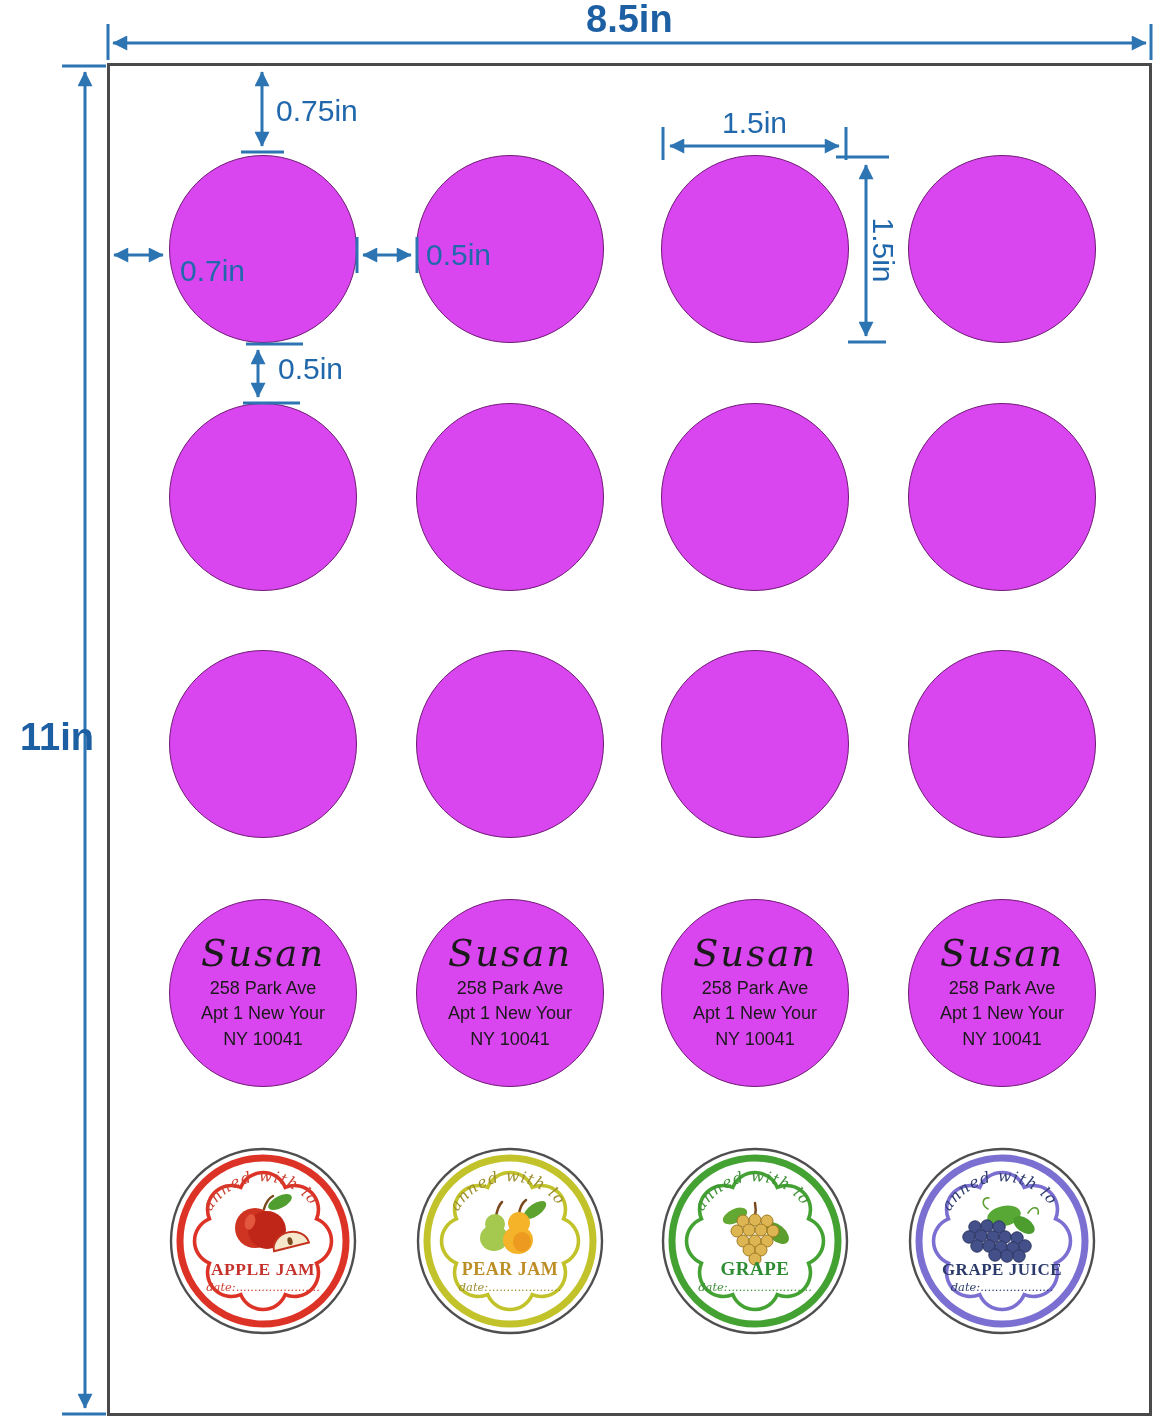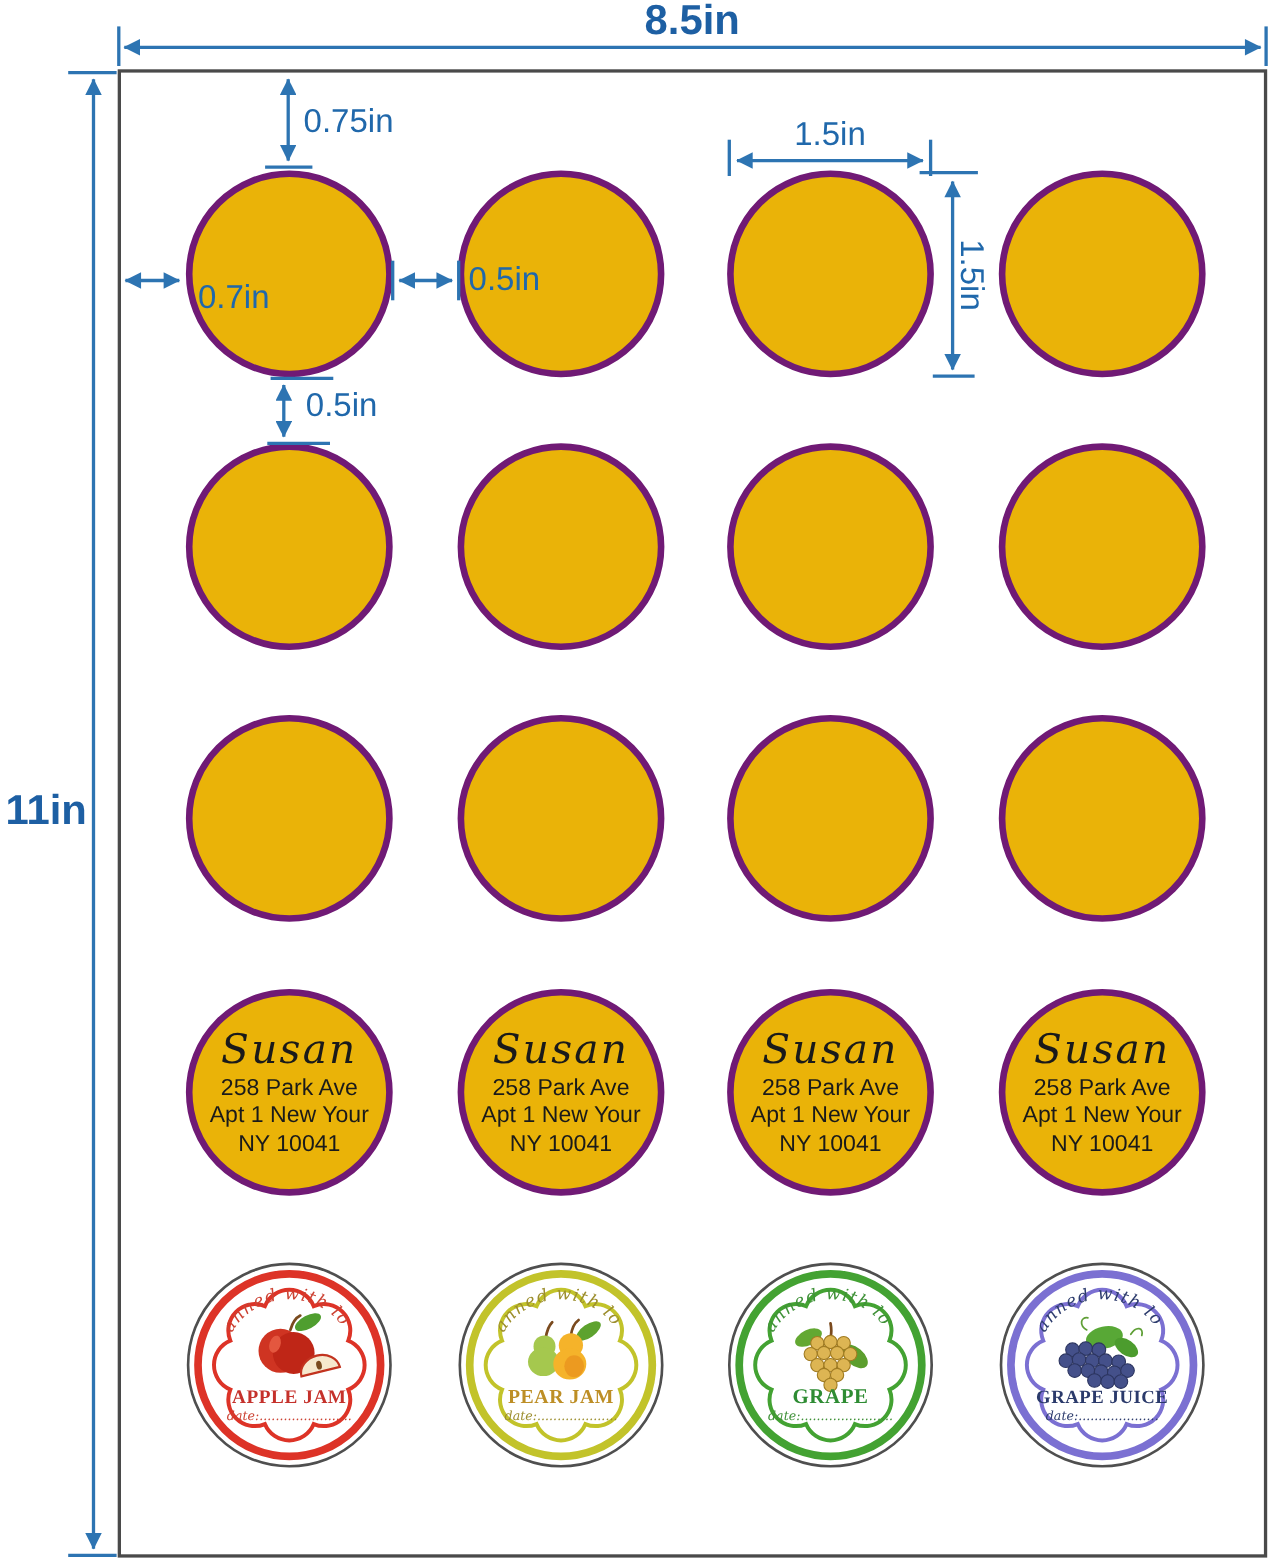--- a/index.html
+++ b/index.html
@@ -4,27 +4,27 @@
 <style>
   html,body{margin:0;padding:0;background:#ffffff;}
   .canvas{position:relative;width:1158px;height:1422px;background:#fff;overflow:hidden;
           font-family:"Liberation Sans",sans-serif;}
   .page{position:absolute;left:107px;top:63px;width:1045px;height:1353px;
         border:3px solid #4a4a4a;box-sizing:border-box;background:#fff;}
   
   .cell{position:absolute;width:188px;height:188px;}
   .c1{left:169px}.c2{left:416px}.c3{left:661px}.c4{left:908px}
   .r1{top:155px}.r2{top:403px}.r3{top:650px}.r4{top:899px}.r5{top:1147px}
-  .die-circle{border:6px solid #701a75;border-radius:50%;box-sizing:border-box;background:#eab308;}
+  .die-circle{border:1px solid #701a75;border-radius:50%;box-sizing:border-box;background:#d946ef;}
   
   .addr{display:flex;flex-direction:column;align-items:center;justify-content:center;
         text-align:center;color:#1a1a1a;}
   .addr-name{font-family:"DejaVu Serif",serif;font-style:italic;font-size:37px;
              line-height:40px;letter-spacing:2px;margin-bottom:2px;}
-  .addr-line{font-size:21px;line-height:25.5px;}
+  .addr-line{font-size:18px;line-height:25.5px;}
   
   .product svg{display:block}
   .die-ring{fill:#fff;stroke:#4f4f4f;stroke-width:2.4;}
   .ring{fill:none;stroke:var(--ring);stroke-width:7;}
   .scallop{fill:#fff;stroke:var(--ring);stroke-width:3.6;}
   .tagline{font-family:"DejaVu Serif",serif;font-style:italic;font-size:15.5px;
            letter-spacing:1px;fill:var(--script);}
   .title{font-family:"Liberation Serif",serif;font-weight:bold;text-anchor:middle;
          fill:var(--title);letter-spacing:.5px;}
   .p0 .title{font-size:17.5px}.p1 .title{font-size:18px}.p2 .title{font-size:19px}.p3 .title{font-size:17px}
@@ -227,21 +227,21 @@
     <line x1="670" y1="146" x2="839" y2="146" marker-start="url(#ah)" marker-end="url(#ah)"></line>
     <line x1="663" y1="127" x2="663" y2="160"></line>
     <line x1="846" y1="127" x2="846" y2="160"></line>
 
     <line x1="866" y1="165" x2="866" y2="336" marker-start="url(#ah)" marker-end="url(#ah)"></line>
     <line x1="836" y1="157" x2="889" y2="157"></line>
     <line x1="848" y1="342" x2="886" y2="342"></line>
   </svg>
 
   <div class="dim-label big" style="left:586px;top:-2px">8.5in</div>
-  <div class="dim-label big" style="left:5px;top:716px">11in</div>
+  <div class="dim-label big" style="left:20px;top:716px">11in</div>
   <div class="dim-label" style="left:276px;top:94px">0.75in</div>
   <div class="dim-label" style="left:180px;top:254px">0.7in</div>
   <div class="dim-label" style="left:426px;top:238px">0.5in</div>
   <div class="dim-label" style="left:278px;top:352px">0.5in</div>
   <div class="dim-label" style="left:722px;top:106px">1.5in</div>
   <div class="dim-label rot" style="left:883px;top:250px">1.5in</div>
 
 </div>
 
 </body></html>

